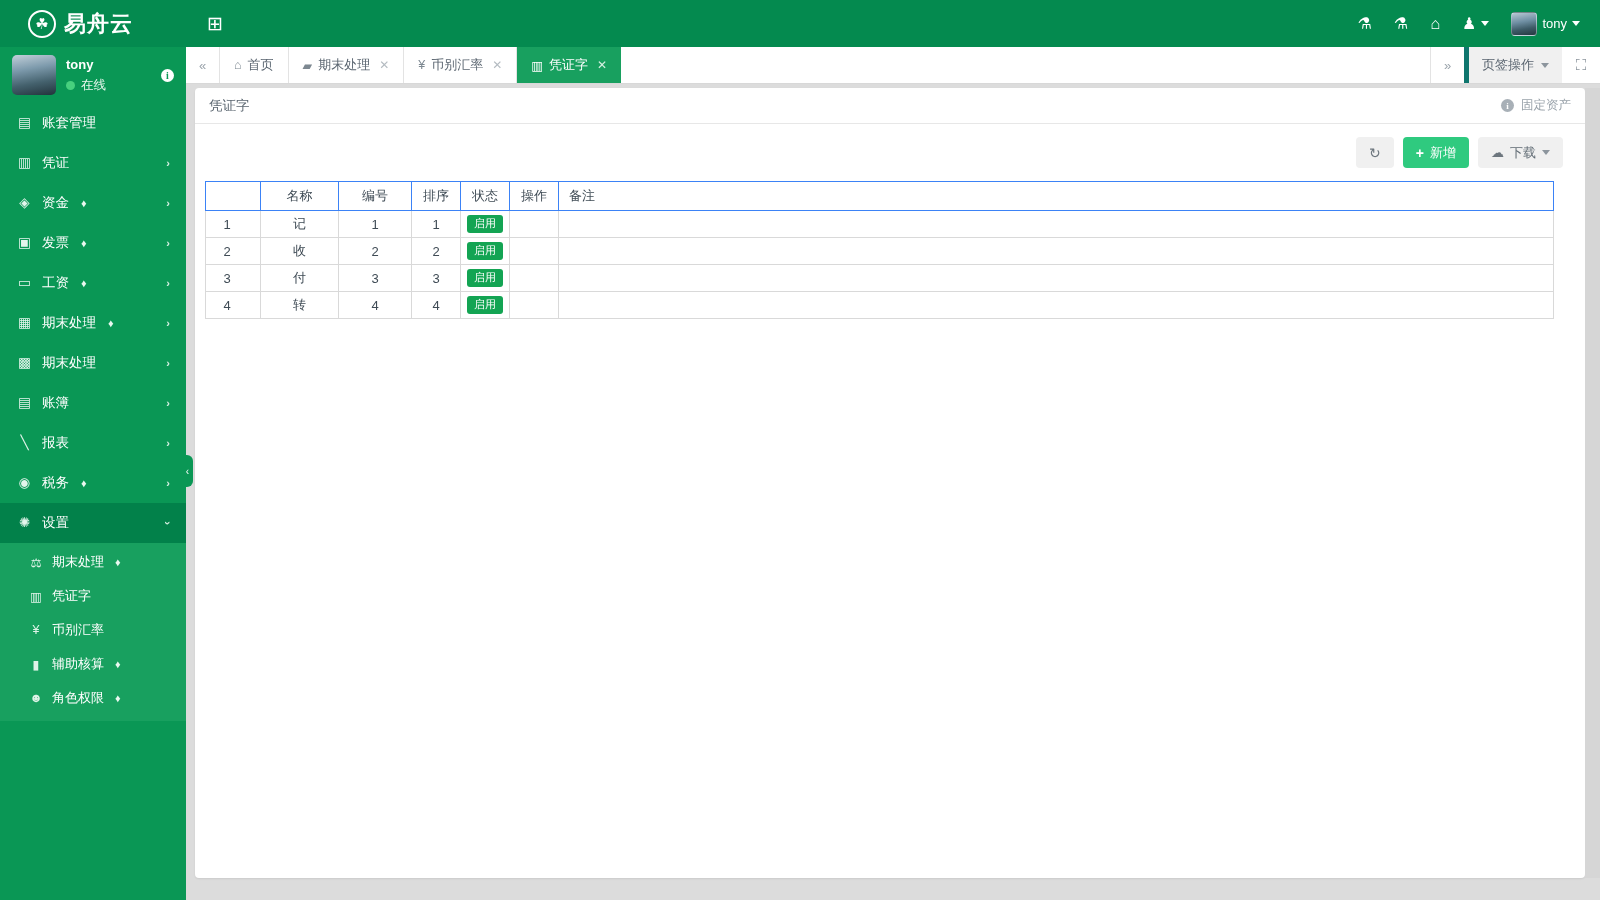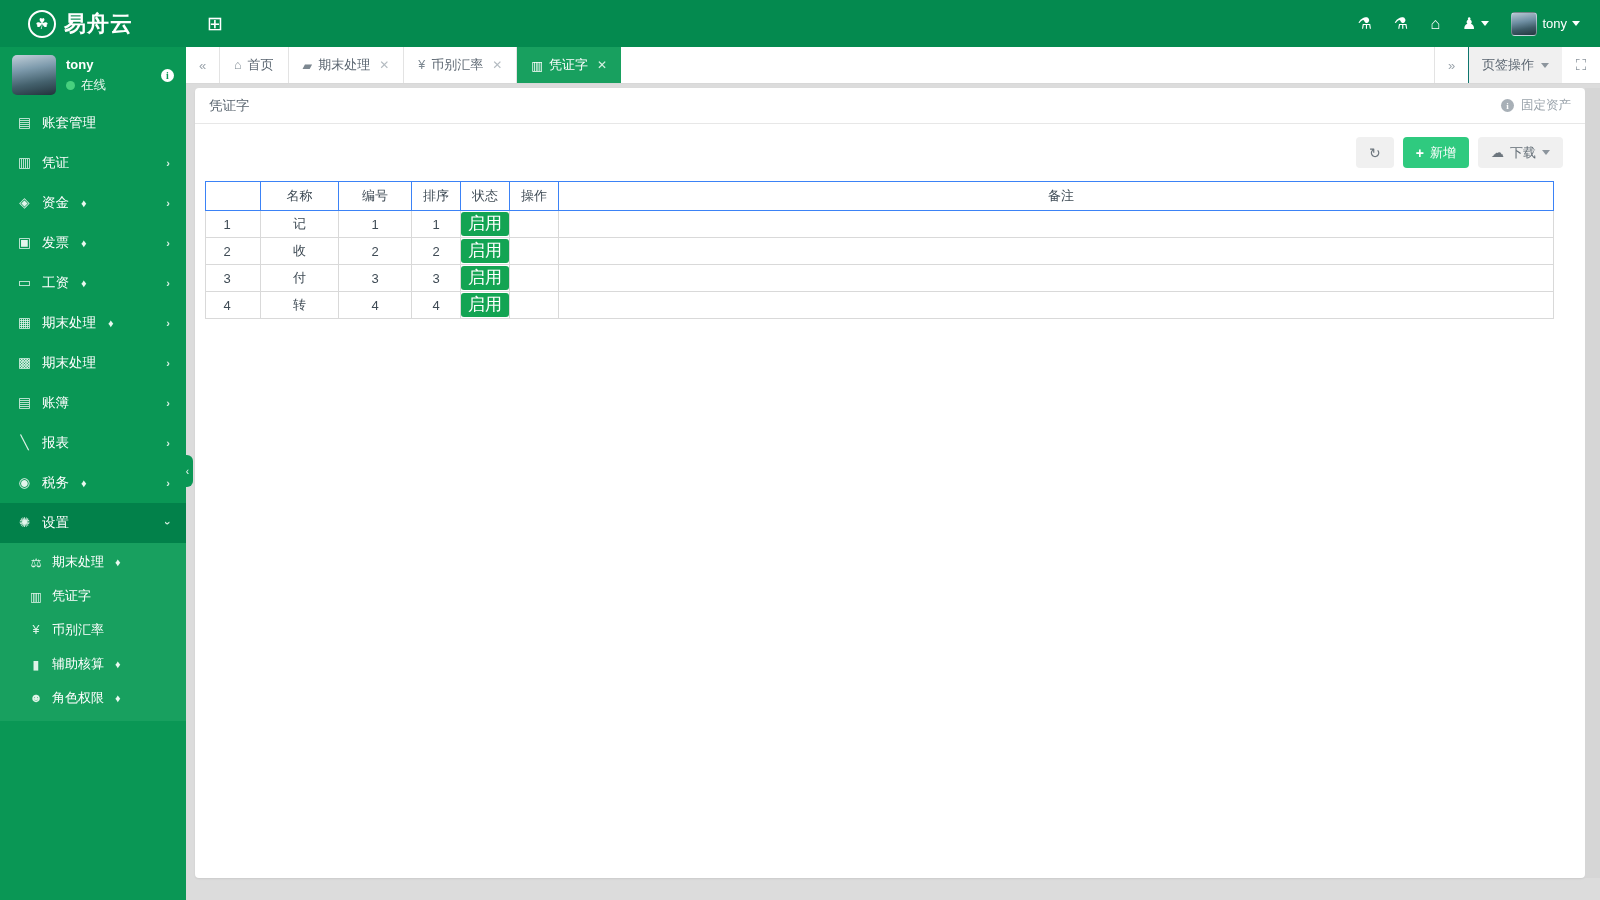--- a/index.html
+++ b/index.html
@@ -132,21 +132,21 @@
 
   .tab-right { margin-left: auto; display: flex; align-items: stretch; }
   .tab-right-fwd {
     width: 34px; display: flex; align-items: center; justify-content: center;
     color: #9aa3ab; font-size: 13px; cursor: pointer;
     border-left: 1px solid #e3e3e3;
   }
   .tab-ops {
     display: flex; align-items: center; gap: 7px; padding: 0 13px;
     background: #f0f0f0; font-size: 13px; color: #5a6570; cursor: pointer;
-    border-left: 1px solid #0f766e;
+    border-left: 5px solid #0f766e;
   }
   .caret-down-gray {
     width: 0; height: 0; border-left: 4px solid transparent;
     border-right: 4px solid transparent; border-top: 5px solid #8c959d;
   }
   .tab-expand {
     width: 38px; display: flex; align-items: center; justify-content: center;
     color: #8c959d; font-size: 15px; cursor: pointer;
   }
 
@@ -192,37 +192,37 @@
   .btn-download { background: #f0f0f0; color: #5f6a73; }
   .btn-download .cloud-ico { color: #6d767e; font-size: 13px; }
 
   
   .table-wrap { padding: 0 10px 0 10px; }
   table.grid { width: 1349px; border-collapse: collapse; table-layout: fixed; }
   table.grid th {
     height: 29px; border: 1px solid #3b82f6; background: #fff;
     font-size: 13px; color: #3f4b55; font-weight: normal; text-align: center;
   }
-  table.grid th.c-bz { text-align: center; padding-left: 10px; }
+  table.grid th.c-bz { text-align: left; padding-left: 10px; }
   table.grid td {
     height: 27px; border-left: 1px solid #d9d9d9; border-right: 1px solid #d9d9d9;
     border-bottom: 1px solid #d9d9d9;
     font-size: 13px; color: #3f4b55; text-align: center;
   }
   .col-idx { width: 55px; }
   .col-name { width: 78px; }
   .col-code { width: 73px; }
   .col-sort { width: 49px; }
   .col-state { width: 49px; }
   .col-op { width: 49px; }
   .col-note { width: auto; }
   td.col-idx { text-align: right; padding-right: 12px; }
   .badge-enabled {
     display: inline-block; background: #13a453; color: #fff;
-    font-size: 17px; border-radius: 3px; padding: 2px 7px; line-height: 1.2;
+    font-size: 11px; border-radius: 3px; padding: 2px 7px; line-height: 1.2;
   }
 
   .right-gutter {
     position: absolute; top: 88px; left: 1585px;
     width: 15px; height: 790px; background: #d6d6d6;
   }
 </style>
 </head>
 <body>
 

